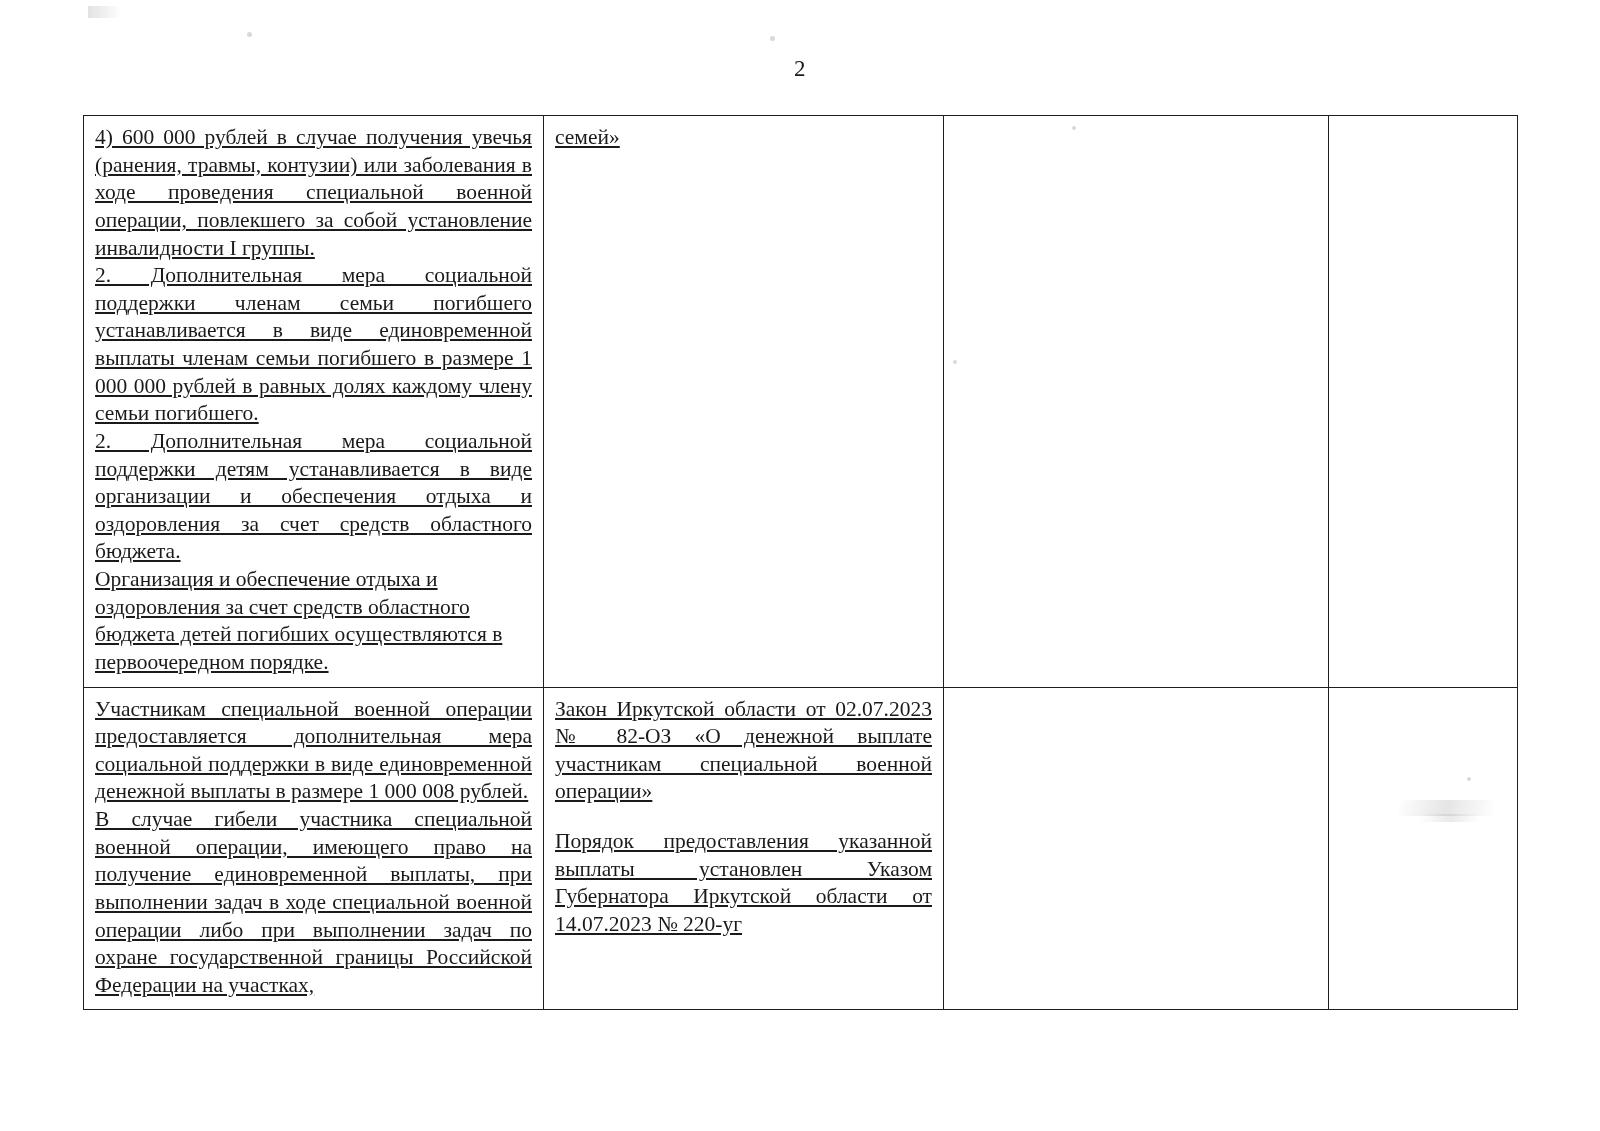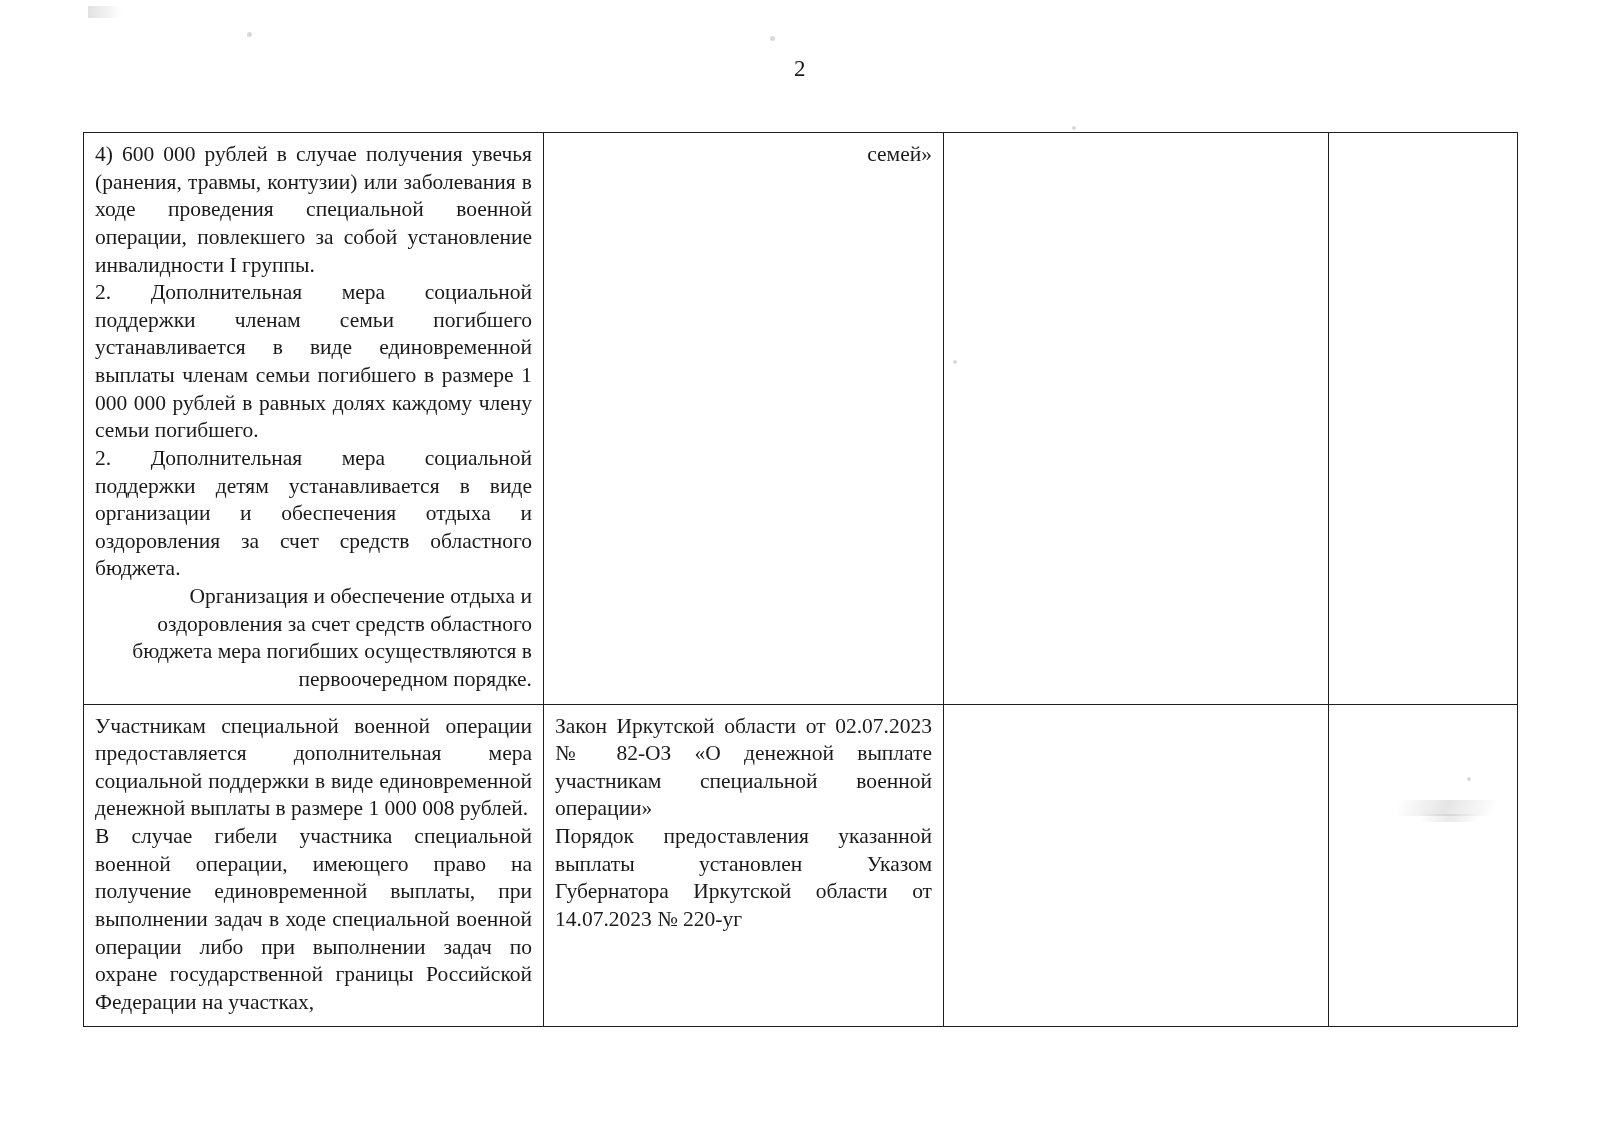--- a/index.html
+++ b/index.html
@@ -43,25 +43,26 @@
     top: 56px;
     left: 0;
     width: 1600px;
     text-align: center;
     font-size: 23px;
     letter-spacing: .5px;
   }
 
   .doc-table {
     position: absolute;
-    top: 132px;
+    top: 115px;
     left: 83px;
     width: 1434px;
     border-collapse: collapse;
     table-layout: fixed;
+    text-decoration: underline;
   }
   .doc-table td {
     border: 1.5px solid #1f1f1f;
     vertical-align: top;
     padding: 8px 11px 10px 11px;
     font-size: 21.5px;
     line-height: 1.285;
     text-align: justify;
     text-justify: inter-word;
     hyphens: none;
@@ -69,23 +70,24 @@
   col.c1 { width: 460px; }
   col.c2 { width: 400px; }
   col.c3 { width: 385px; }
   col.c4 { width: 189px; }
 
   .cell p {
     margin: 0;
     text-align: justify;
   }
   .cell p.last {
-    text-align: right;
+    text-align: left;
   }
   .cell p.gap {
+    margin-top: 22px;
   }
   .empty-cell {
     font-size: 0;
     line-height: 0;
   }
 </style>
 </head>
 <body>
 
 <div class="corner-mark"></div>
@@ -105,21 +107,21 @@
       <col class="c2">
       <col class="c3">
       <col class="c4">
   </colgroup>
   <tbody>
     <tr>
       <td class="cell">
         <p>4) 600 000 рублей в случае получения увечья (ранения, травмы, контузии) или заболевания в ходе проведения специальной военной операции, повлекшего за собой установление инвалидности I группы.</p>
         <p>2. Дополнительная мера социальной поддержки членам семьи погибшего устанавливается в виде единовременной выплаты членам семьи погибшего в размере 1 000 000 рублей в равных долях каждому члену семьи погибшего.</p>
         <p>2. Дополнительная мера социальной поддержки детям устанавливается в виде организации и обеспечения отдыха и оздоровления за счет средств областного бюджета.</p>
-        <p class="last">Организация и обеспечение отдыха и оздоровления за счет средств областного бюджета мера погибших осуществляются в первоочередном порядке.</p>
+        <p class="last">Организация и обеспечение отдыха и оздоровления за счет средств областного бюджета детей погибших осуществляются в первоочередном порядке.</p>
       </td>
       <td class="cell">
         <p class="last">семей»</p>
       </td>
       <td class="cell empty-cell"></td>
       <td class="cell empty-cell"></td>
     </tr>
     <tr>
       <td class="cell">
         <p>Участникам специальной военной операции предоставляется дополнительная мера социальной поддержки в виде единовременной денежной выплаты в размере 1 000 008 рублей.</p>

